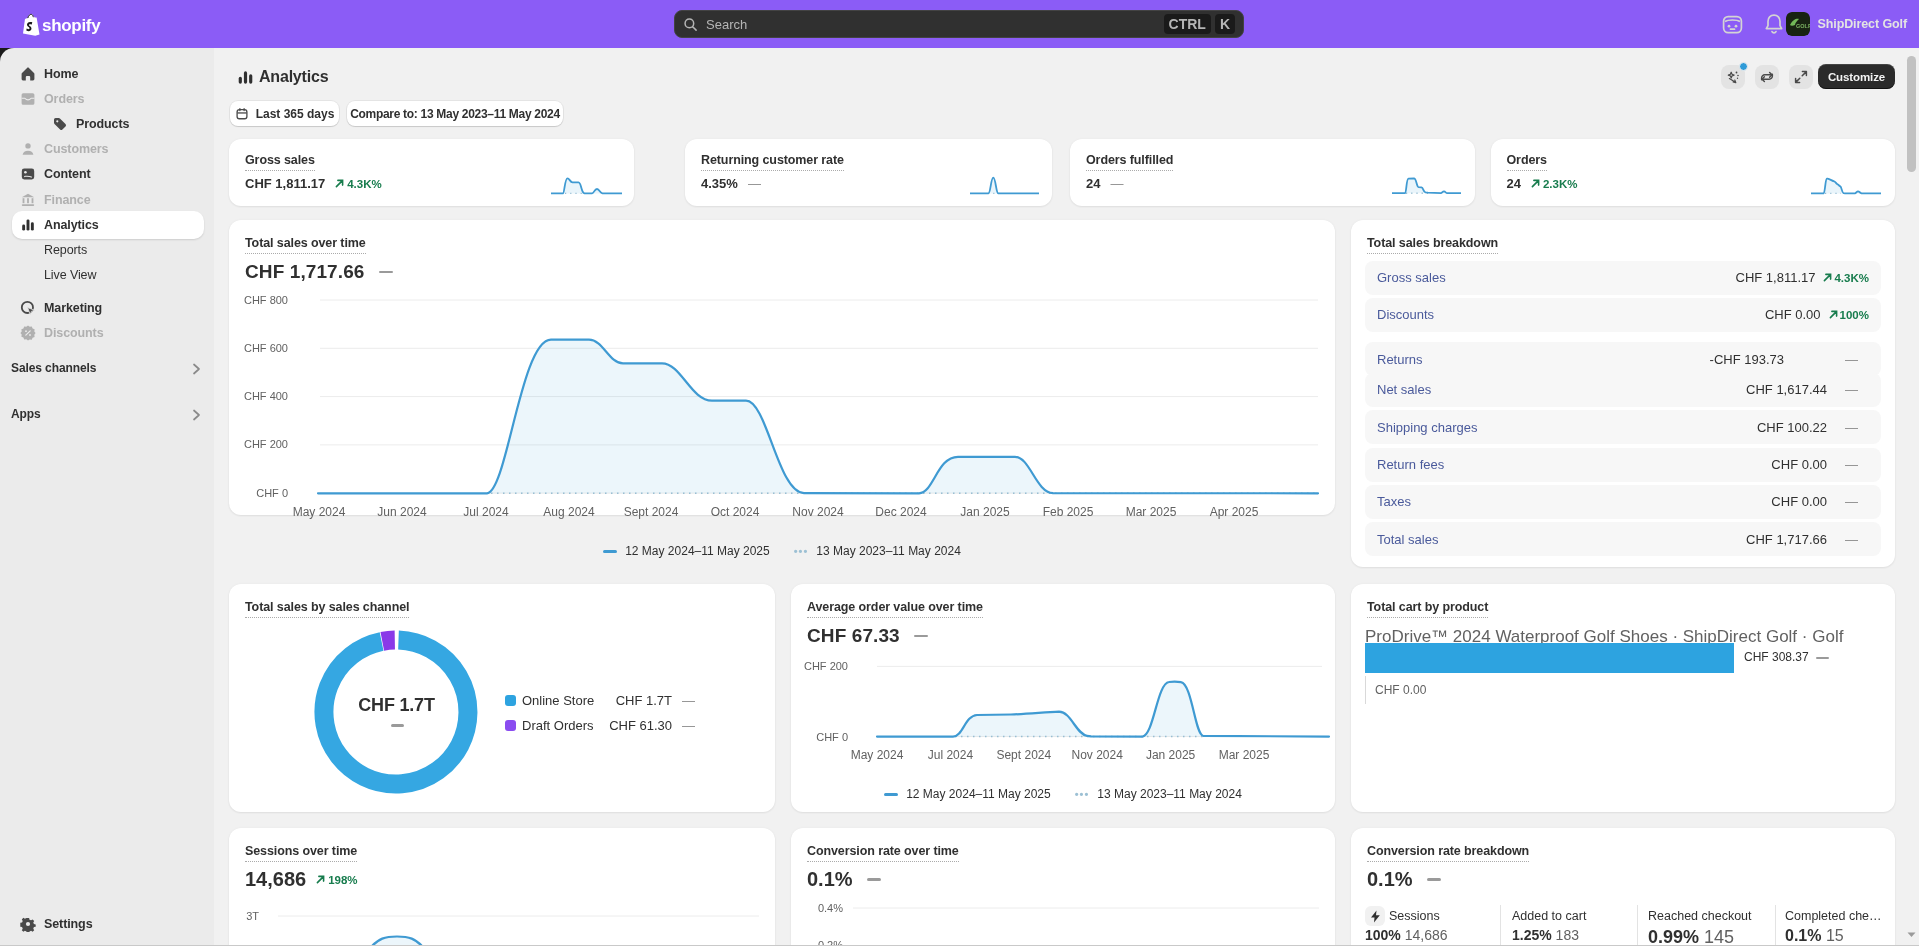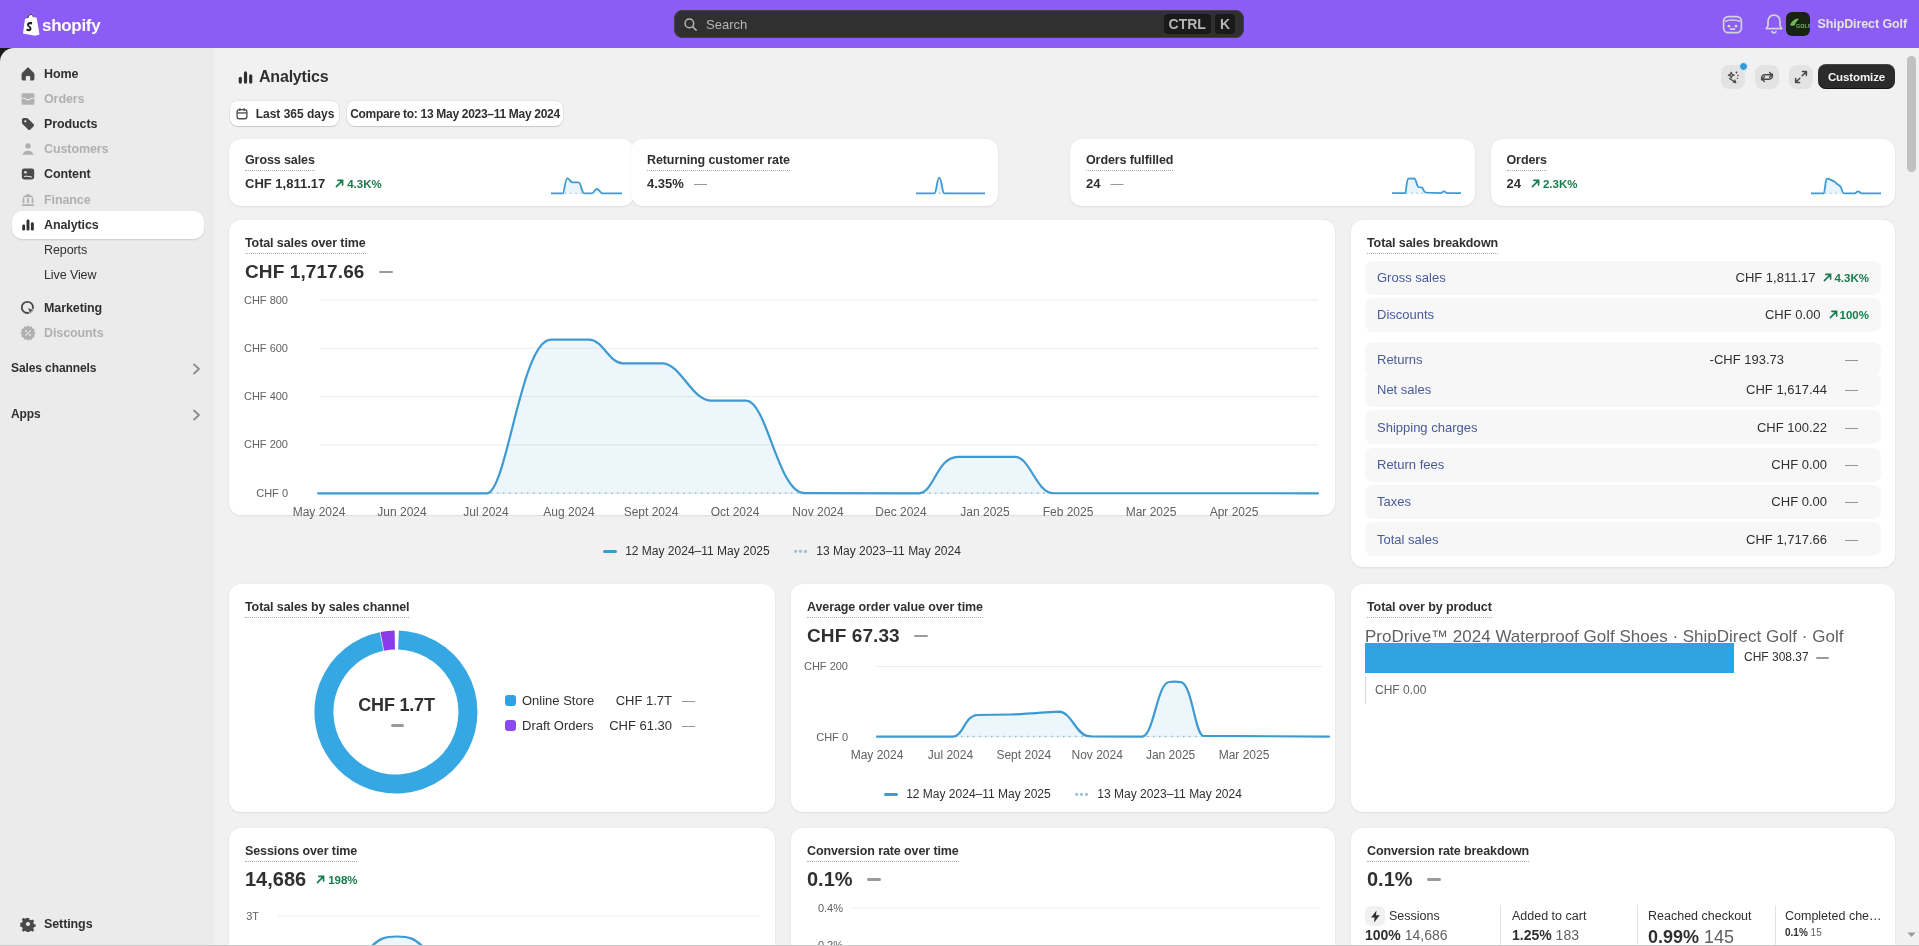--- a/index.html
+++ b/index.html
@@ -102,21 +102,21 @@
         </svg>
       <span class="lbl">Home</span>
     </div>
     <div class="nav-item dis" style="top:85.7px;">
       <svg class="ic" viewBox="0 0 16 16">
           <path d="M3.2 2.2 h9.6 a1.6 1.6 0 0 1 1.6 1.6 v8.4 a1.6 1.6 0 0 1 -1.6 1.6 H3.2 a1.6 1.6 0 0 1 -1.6-1.6 V3.8 a1.6 1.6 0 0 1 1.6-1.6z" fill="#b0b0b0"></path>
           <path d="M1.6 7.2 h3.1 c.4 0 .6.3.8.6 .3.6 1 1.1 2.5 1.1 s2.2-.5 2.5-1.1 c.2-.3.4-.6.8-.6 h3.1" fill="none" stroke="#ebebeb" stroke-width="1.1"></path>
         </svg>
       <span class="lbl">Orders</span>
     </div>
-    <div class="nav-item" style="top:110.9px;">
+    <div class="nav-item" style="top:110.9px;margin-left:32px;">
       <svg class="ic" viewBox="0 0 16 16">
           <path d="M2 3.6 A1.6 1.6 0 0 1 3.6 2 h3.2 a1.6 1.6 0 0 1 1.1.5 l5.6 5.6 a1.6 1.6 0 0 1 0 2.3 l-3.1 3.1 a1.6 1.6 0 0 1 -2.3 0 L2.5 7.9 A1.6 1.6 0 0 1 2 6.8z" fill="#4a4a4a"></path>
           <circle cx="5.3" cy="5.3" r="1.1" fill="#ebebeb"></circle>
         </svg>
       <span class="lbl">Products</span>
     </div>
     <div class="nav-item dis" style="top:136.1px;">
       <svg class="ic" viewBox="0 0 16 16">
           <circle cx="8" cy="4.9" r="2.7" fill="#b0b0b0"></circle>
           <path d="M2.6 13.7 a5.5 5 0 0 1 10.8 0 z" fill="#b0b0b0"></path>
@@ -236,21 +236,21 @@
         <span class="green" style="margin-left:10px;"><svg width="9" height="9" viewBox="0 0 9 9" style="margin-right:3px;">
               <path d="M1.4 7.6 L7.4 1.6 M2.9 1.4 H7.6 V6.1" fill="none" stroke="#177c4d" stroke-width="1.6" stroke-linecap="round"></path>
             </svg>4.3K%</span>
       </div>
       <svg class="abs" style="right:12px;top:26px;" width="71" height="31" viewBox="0 0 71 31">
         <path d="M14 28.4 H31" stroke="#9cc0d4" stroke-width="1.4" stroke-dasharray="1.2 4" fill="none"></path>
         <path d="M0 28.4 L12 28.4 C13.5 28, 13.8 13.3, 16.5 13.3 C18.5 13.3, 19 17.2, 21.5 17.3 L27.5 17.3 C30.5 17.4, 30 27.9, 33.5 28.3 L41 28.4 C43 28.2, 43.5 24, 46 24 C48.5 24, 49 28.1, 51.5 28.4 L71 28.4 Z" fill="rgba(47,155,216,0.10)" stroke="none"></path>
         <path d="M0 28.4 L12 28.4 C13.5 28, 13.8 13.3, 16.5 13.3 C18.5 13.3, 19 17.2, 21.5 17.3 L27.5 17.3 C30.5 17.4, 30 27.9, 33.5 28.3 L41 28.4 C43 28.2, 43.5 24, 46 24 C48.5 24, 49 28.1, 51.5 28.4 L71 28.4" fill="none" stroke="#3f9ad2" stroke-width="1.8" stroke-linejoin="round" stroke-linecap="round"></path>
       </svg>
     </div>
-    <div class="card" style="left:631px;top:139px;width:367px;height:67px;">
+    <div class="card" style="left:685px;top:139px;width:367px;height:67px;">
       <div class="ctitle" style="top:14px;"><span>Returning customer rate</span></div>
       <div class="abs" style="left:16px;top:37px;font-size:13px;font-weight:bold;color:#303030;display:flex;align-items:center;">4.35%
         <span class="dash" style="margin-left:10px;">—</span>
       </div>
       <svg class="abs" style="right:13px;top:26px;" width="69" height="31" viewBox="0 0 69 31">
         <path d="M18 28.4 H30" stroke="#9cc0d4" stroke-width="1.4" stroke-dasharray="1.2 4" fill="none"></path>
         <path d="M0 28.4 L18.5 28.4 C20.5 28.1, 21 12.7, 23.3 12.7 C25.6 12.7, 26.1 28.1, 28.2 28.4 L69 28.4 Z" fill="rgba(47,155,216,0.10)" stroke="none"></path>
         <path d="M0 28.4 L18.5 28.4 C20.5 28.1, 21 12.7, 23.3 12.7 C25.6 12.7, 26.1 28.1, 28.2 28.4 L69 28.4" fill="none" stroke="#3f9ad2" stroke-width="1.8" stroke-linejoin="round" stroke-linecap="round"></path>
       </svg>
     </div>
@@ -440,21 +440,21 @@
       </svg>
       <div class="legend" style="top:203px;">
         <span class="lgdash"></span>
           <span>12 May 2024–11 May 2025</span>
         <span class="lgdots" style="margin-left:24px;">•••</span>
           <span>13 May 2023–11 May 2024</span>
       </div>
     </div>
 
     <div class="card" style="left:1351px;top:584px;width:544px;height:228px;">
-      <div class="ctitle" style="top:16px;"><span>Total over by product</span></div>
+      <div class="ctitle" style="top:16px;"><span>Total cart by product</span></div>
       <div class="abs" style="left:14px;top:43px;font-size:17px;color:#616161;">ProDrive™ 2024 Waterproof Golf Shoes · ShipDirect Golf · Golf Shoes</div>
       <div class="abs" style="left:14px;top:59px;width:369px;height:30px;background:#2da3e0;"></div>
       <div class="abs" style="left:393px;top:66px;font-size:12px;color:#303030;">CHF 308.37</div>
       <div class="abs" style="left:465px;top:72.5px;width:13px;height:2.5px;background:#9a9a9a;border-radius:2px;"></div>
       <div class="abs" style="left:14px;top:92px;width:1px;height:28px;background:#d9d9d9;"></div>
       <div class="abs" style="left:24px;top:99px;font-size:12px;color:#616161;">CHF 0.00</div>
     </div>
 
     <div class="card" style="left:229px;top:828px;width:546px;height:170px;">
       <div class="ctitle" style="top:16px;"><span>Sessions over time</span></div>
@@ -498,21 +498,21 @@
             </svg>
         </span>
         <span style="margin-left:4px;font-size:12.5px;color:#303030;">Sessions</span>
       </div>
       <div class="abs" style="left:14px;top:99px;font-size:14px;font-weight:bold;color:#303030;">100% <span style="color:#616161;font-weight:normal;">14,686</span></div>
       <div class="abs" style="left:161px;top:81px;font-size:12.5px;color:#303030;">Added to cart</div>
       <div class="abs" style="left:161px;top:99px;font-size:14px;font-weight:bold;color:#303030;">1.25% <span style="color:#616161;font-weight:normal;">183</span></div>
       <div class="abs" style="left:297px;top:81px;font-size:12.5px;color:#303030;">Reached checkout</div>
       <div class="abs" style="left:297px;top:99px;font-size:18px;font-weight:bold;color:#303030;">0.99% <span style="color:#616161;font-weight:normal;">145</span></div>
       <div class="abs" style="left:434px;top:81px;font-size:12.5px;color:#303030;">Completed che…</div>
-      <div class="abs" style="left:434px;top:99px;font-size:10px;font-weight:bold;color:#303030;">0.1% <span style="color:#616161;font-weight:normal;">15</span></div>
+      <div class="abs" style="left:434px;top:99px;font-size:16px;font-weight:bold;color:#303030;">0.1% <span style="color:#616161;font-weight:normal;">15</span></div>
     </div>
 
     <div class="abs" style="left:1903px;top:48px;width:16px;height:898px;background:#f1f1f1;"></div>
     <div class="abs" style="left:1907px;top:56px;width:9px;height:116px;background:#c1c1c1;border-radius:5px;"></div>
     <svg class="abs" style="left:1906px;top:929px;" width="11" height="11" viewBox="0 0 11 11">
         <path d="M1.5 3.5 L5.5 8 L9.5 3.5z" fill="#9a9a9a"></path>
       </svg>
     <div class="abs" style="left:0;top:944.5px;width:1919px;height:1.5px;background:#c9c9c9;"></div>
   </div>
 </div>

